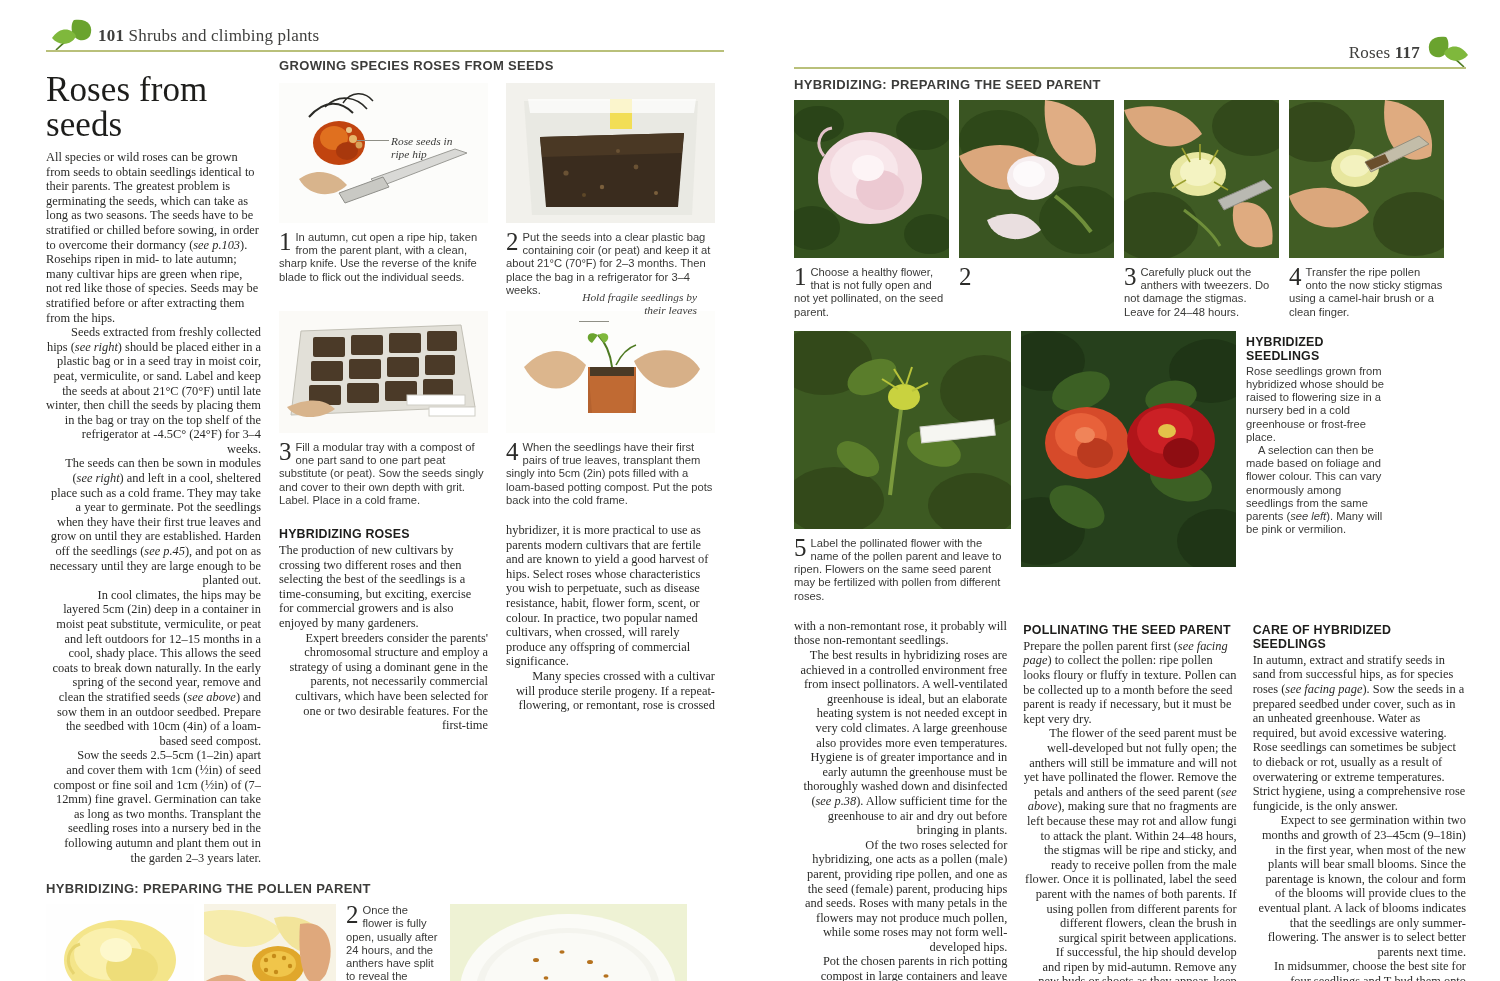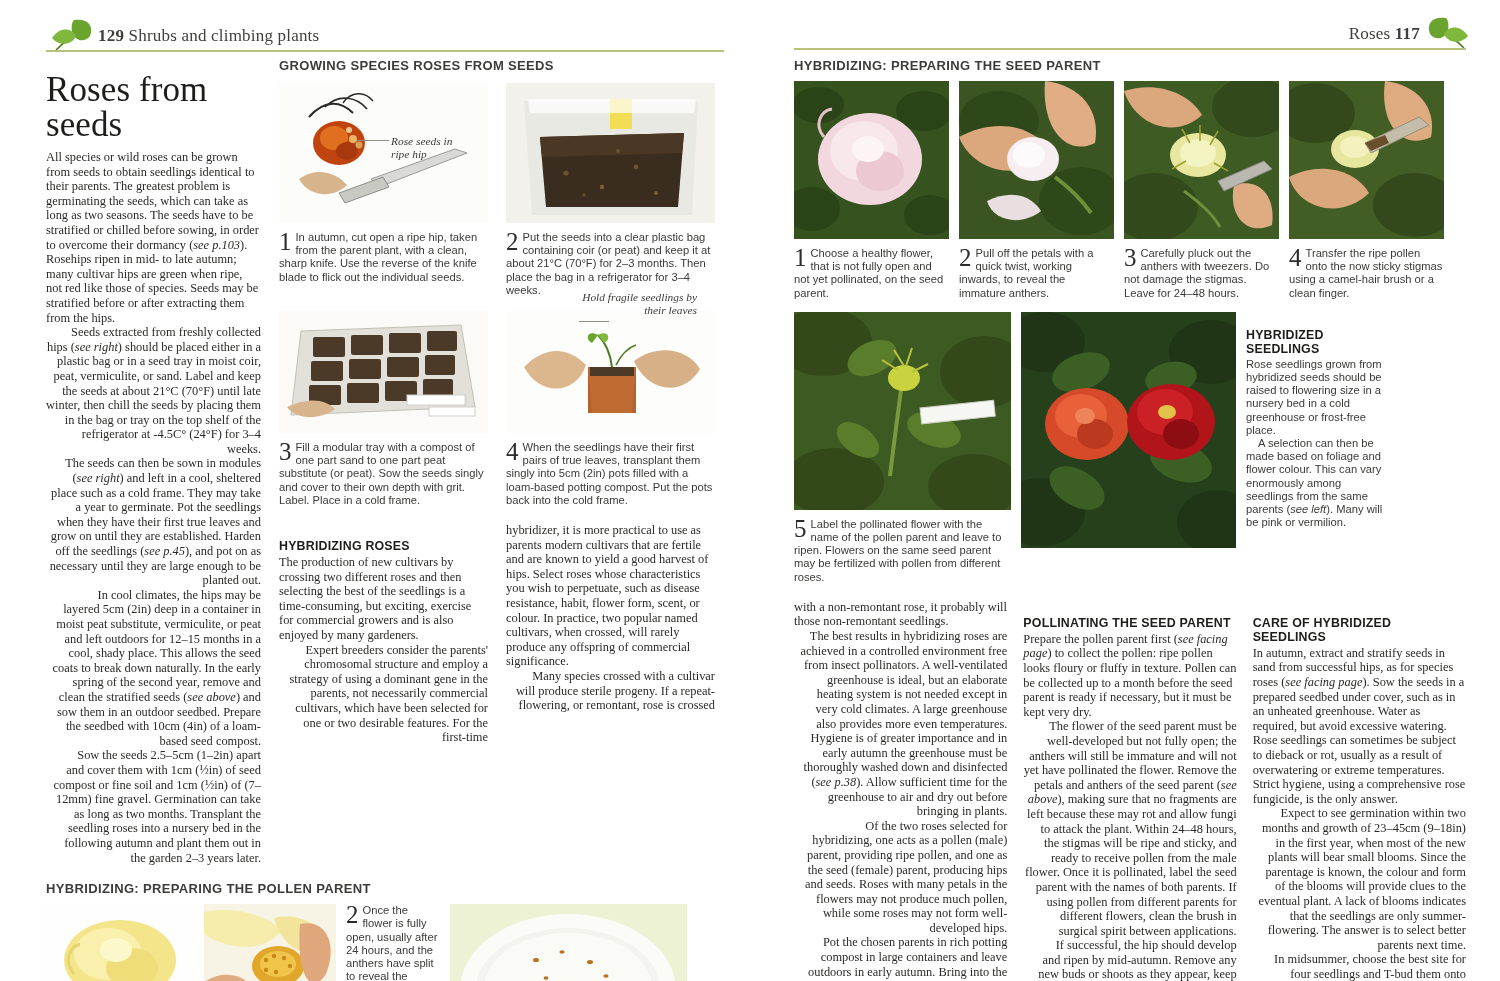--- a/index.html
+++ b/index.html
@@ -6,21 +6,21 @@
   body{
     width:1500px;height:981px;
     background:#ffffff;
     font-family:"Liberation Serif", serif;
     color:#1d1d1b;
     overflow:hidden;
   }
   .spread{position:relative;width:1500px;height:981px;display:flex;}
   .page{position:relative;box-sizing:border-box;}
   .page-left{width:750px;height:981px;padding:18px 26px 14px 46px;}
-  .page-right{width:750px;height:981px;padding:16px 34px 14px 44px;}
+  .page-right{width:750px;height:981px;padding:35px 34px 14px 44px;}
 
   
   .runhead{position:relative;height:34px;}
   .runhead .rule{position:absolute;left:0;right:0;bottom:0;height:2px;background:#b9c07a;}
   .runhead-text{
     font-family:"Liberation Serif", serif;
     font-size:17px;color:#3f3f3d;letter-spacing:.2px;
     position:absolute;bottom:6px;
   }
   .runhead-text b{font-weight:bold;}
@@ -43,21 +43,21 @@
   .serif-body p{margin:0;text-indent:0;}
   .serif-body p + p{text-indent:13px;text-align:right;}
   .sec-label{
     font-family:"Liberation Sans", sans-serif;
     font-size:13px;font-weight:bold;letter-spacing:.35px;
     color:#3c3c3a;text-transform:uppercase;
   }
   .sub-head{
     font-family:"Liberation Sans", sans-serif;
     font-size:12.4px;font-weight:bold;letter-spacing:.2px;color:#1d1d1b;
-    margin:16px 0 2px 0;
+    margin:4px 0 2px 0;
   }
   .cap{
     font-family:"Liberation Sans", sans-serif;
     font-size:11.2px;line-height:13.2px;color:#3a3a38;position:relative;
   }
   .cap .num{
     font-family:"Liberation Serif", serif;
     font-size:25px;line-height:20px;color:#2b2b29;
     float:left;margin:1px 4px 0 0;font-weight:normal;
   }
@@ -91,21 +91,21 @@
 
   <div class="page page-left">
 
     <div class="runhead">
       <svg class="leaf leaf-left" viewBox="0 0 46 40">
         <path d="M6 36 C14 28 22 22 36 14" stroke="#4e7a22" stroke-width="1.6" fill="none"></path>
         <path d="M24 6 C38 4 44 12 40 22 C34 30 24 26 22 18 C21 12 22 8 24 6 Z" fill="#6aa32e"></path>
         <path d="M2 24 C10 12 22 14 26 22 C22 32 8 32 2 24 Z" fill="#7fb83c"></path>
       </svg>
       <div class="runhead-text rh-left">
-        <b>129</b>
+        <b>101</b>
         <span>Shrubs and climbing plants</span>
       </div>
       <div class="rule"></div>
     </div>
 
     <div class="two-col" style="margin-top:6px;">
 
       <div class="lcol-left">
         <h1 class="title">Roses from seeds</h1>
         <div class="serif-body">
@@ -419,21 +419,20 @@
       </div>
     </div>
 
     <div style="display:flex;gap:10px;margin-top:8px;">
       <div class="cap" style="width:155px;">
         <span class="num">1</span>
         <span>Choose a healthy flower, that is not fully open and not yet pollinated, on the seed parent.</span>
       </div>
       <div class="cap" style="width:155px;">
         <span class="num">2</span>
-        <span>Pull off the petals with a quick twist, working inwards, to reveal the immature anthers.</span>
       </div>
       <div class="cap" style="width:155px;">
         <span class="num">3</span>
         <span>Carefully pluck out the anthers with tweezers. Do not damage the stigmas. Leave for 24–48 hours.</span>
       </div>
       <div class="cap" style="width:155px;">
         <span class="num">4</span>
         <span>Transfer the ripe pollen onto the now sticky stigmas using a camel-hair brush or a clean finger.</span>
       </div>
     </div>
@@ -494,21 +493,21 @@
           <ellipse cx="150" cy="110" rx="44" ry="38" fill="#b1151a"></ellipse>
           <ellipse cx="144" cy="100" rx="28" ry="23" fill="#cb2025"></ellipse>
           <ellipse cx="160" cy="122" rx="18" ry="15" fill="#8e0d12"></ellipse>
           <ellipse cx="146" cy="100" rx="9" ry="7" fill="#e3c24a"></ellipse>
         </svg>
       </div>
 
       <div style="width:140px;">
         <div class="sub-head" style="white-space:pre-line;">HYBRIDIZED SEEDLINGS</div>
         <div class="cap" style="margin-top:2px;">
-          <div>Rose seedlings grown from hybridized seeds should be raised to flowering size in a nursery bed in a cold greenhouse or frost-free place.</div>
+          <div>Rose seedlings grown from hybridized whose should be raised to flowering size in a nursery bed in a cold greenhouse or frost-free place.</div>
           <div style="text-indent:12px;">A selection can then be made based on foliage and flower colour. This can vary enormously among seedlings from the same parents (<em>see left</em>). Many will be pink or vermilion.</div>
         </div>
       </div>
     </div>
 
     <div class="cols3" style="margin-top:16px;">
       <div class="c3">
         <div class="serif-body">
           <p>with a non-remontant rose, it probably will those non-remontant seedlings.</p>
           <p>The best results in hybridizing roses are achieved in a controlled environment free from insect pollinators. A well-ventilated greenhouse is ideal, but an elaborate heating system is not needed except in very cold climates. A large greenhouse also provides more even temperatures. Hygiene is of greater importance and in early autumn the greenhouse must be thoroughly washed down and disinfected (<em>see p.38</em>). Allow sufficient time for the greenhouse to air and dry out before bringing in plants.</p>

